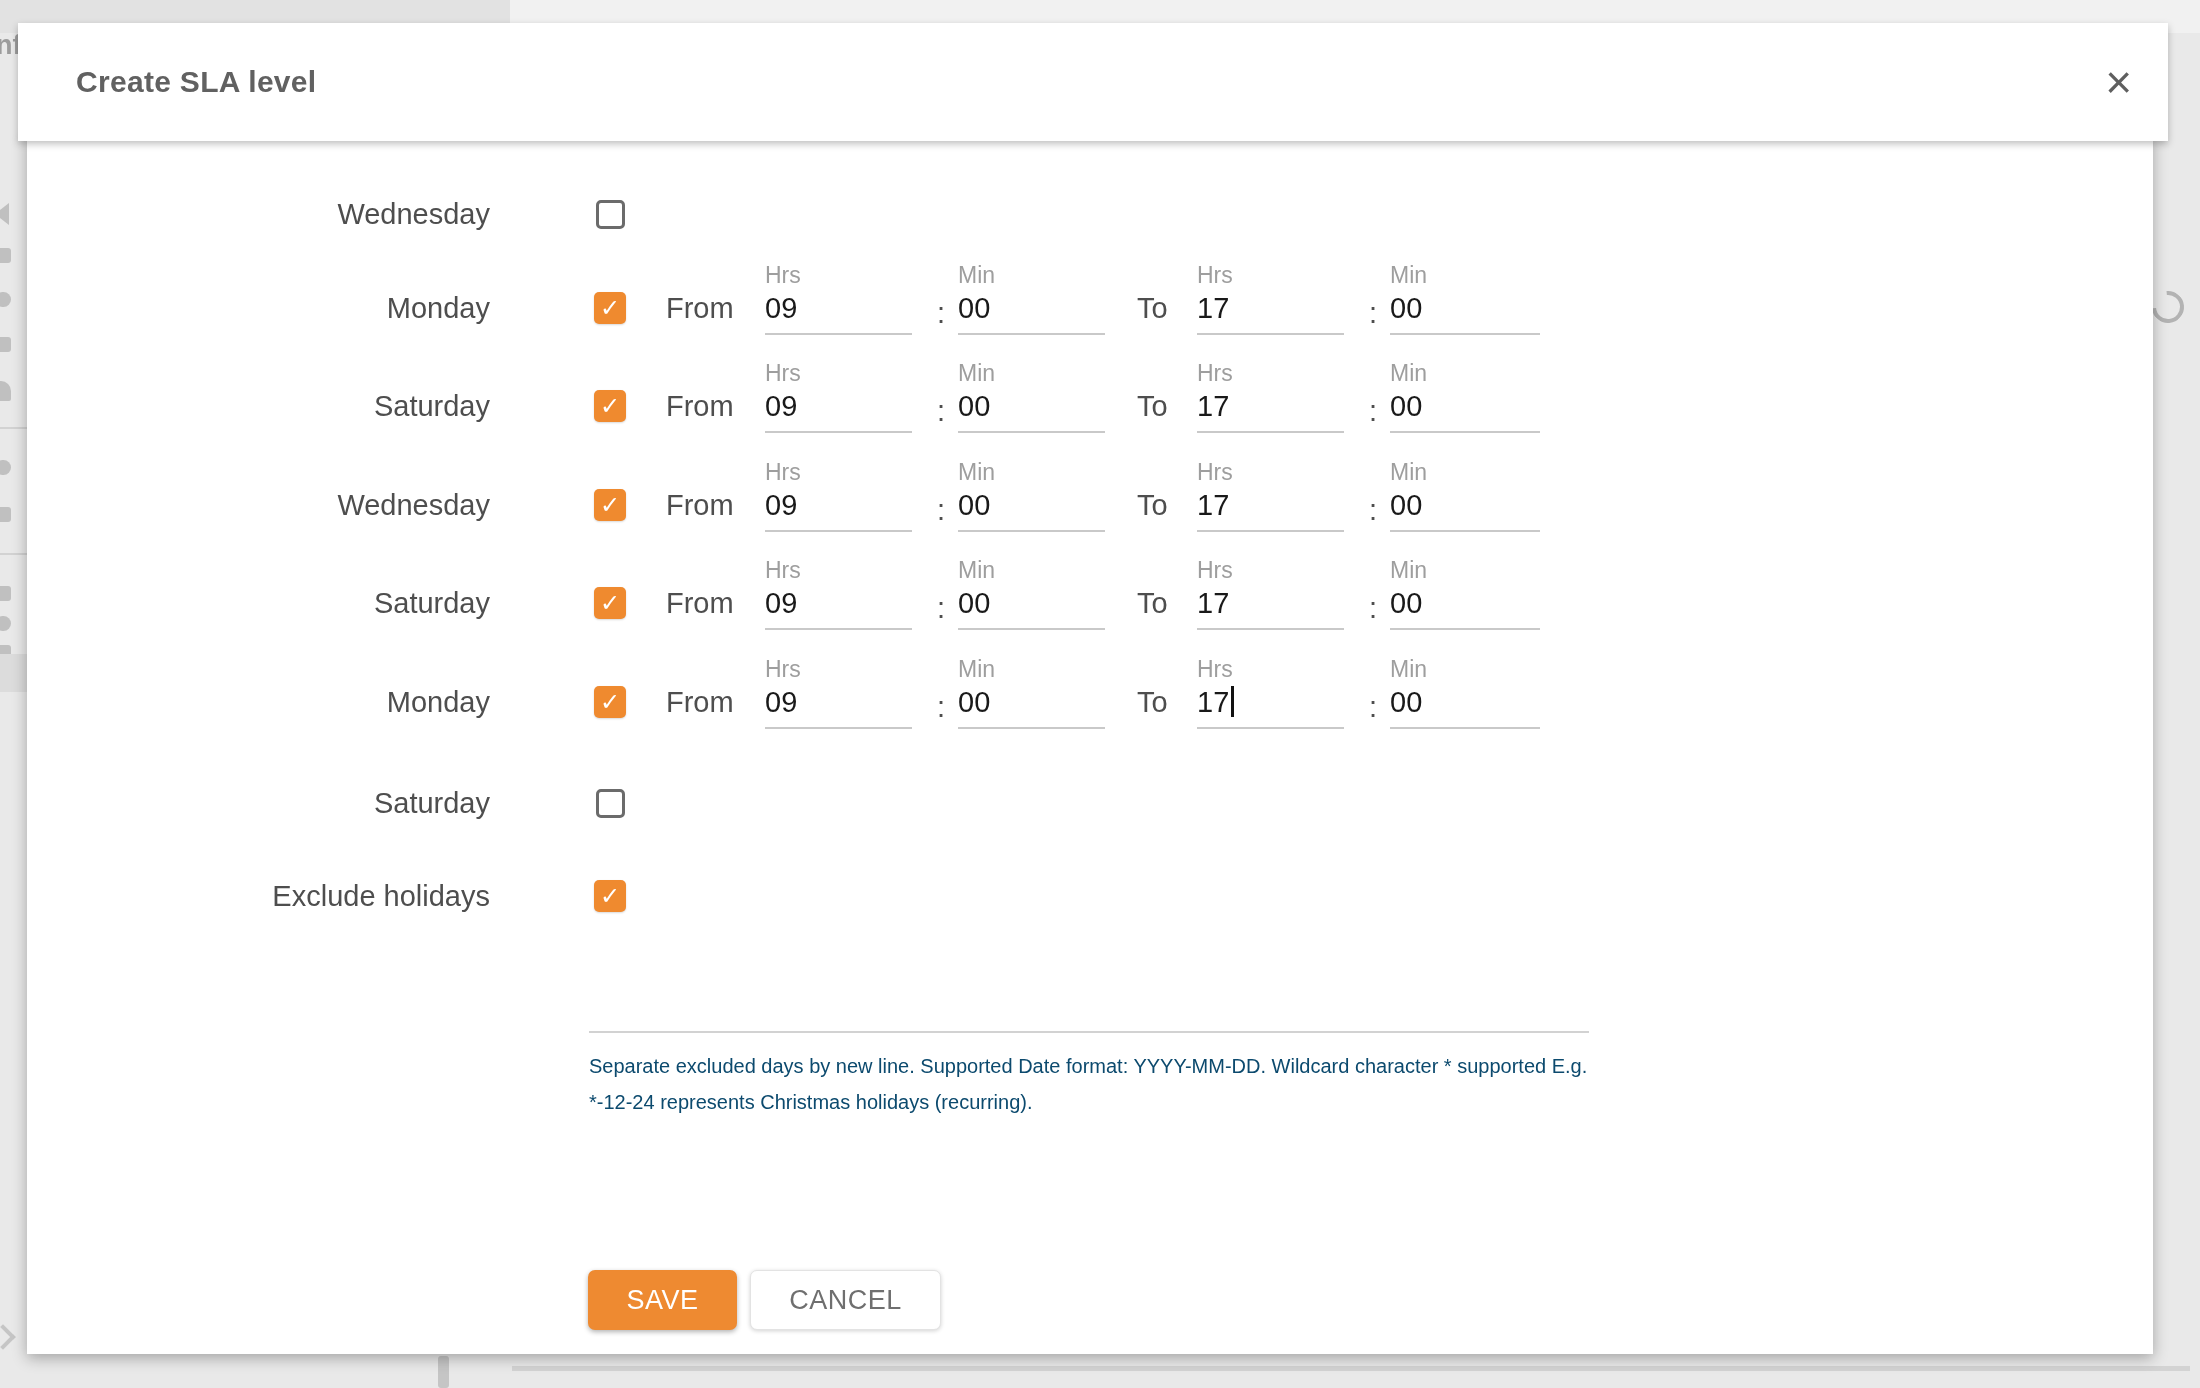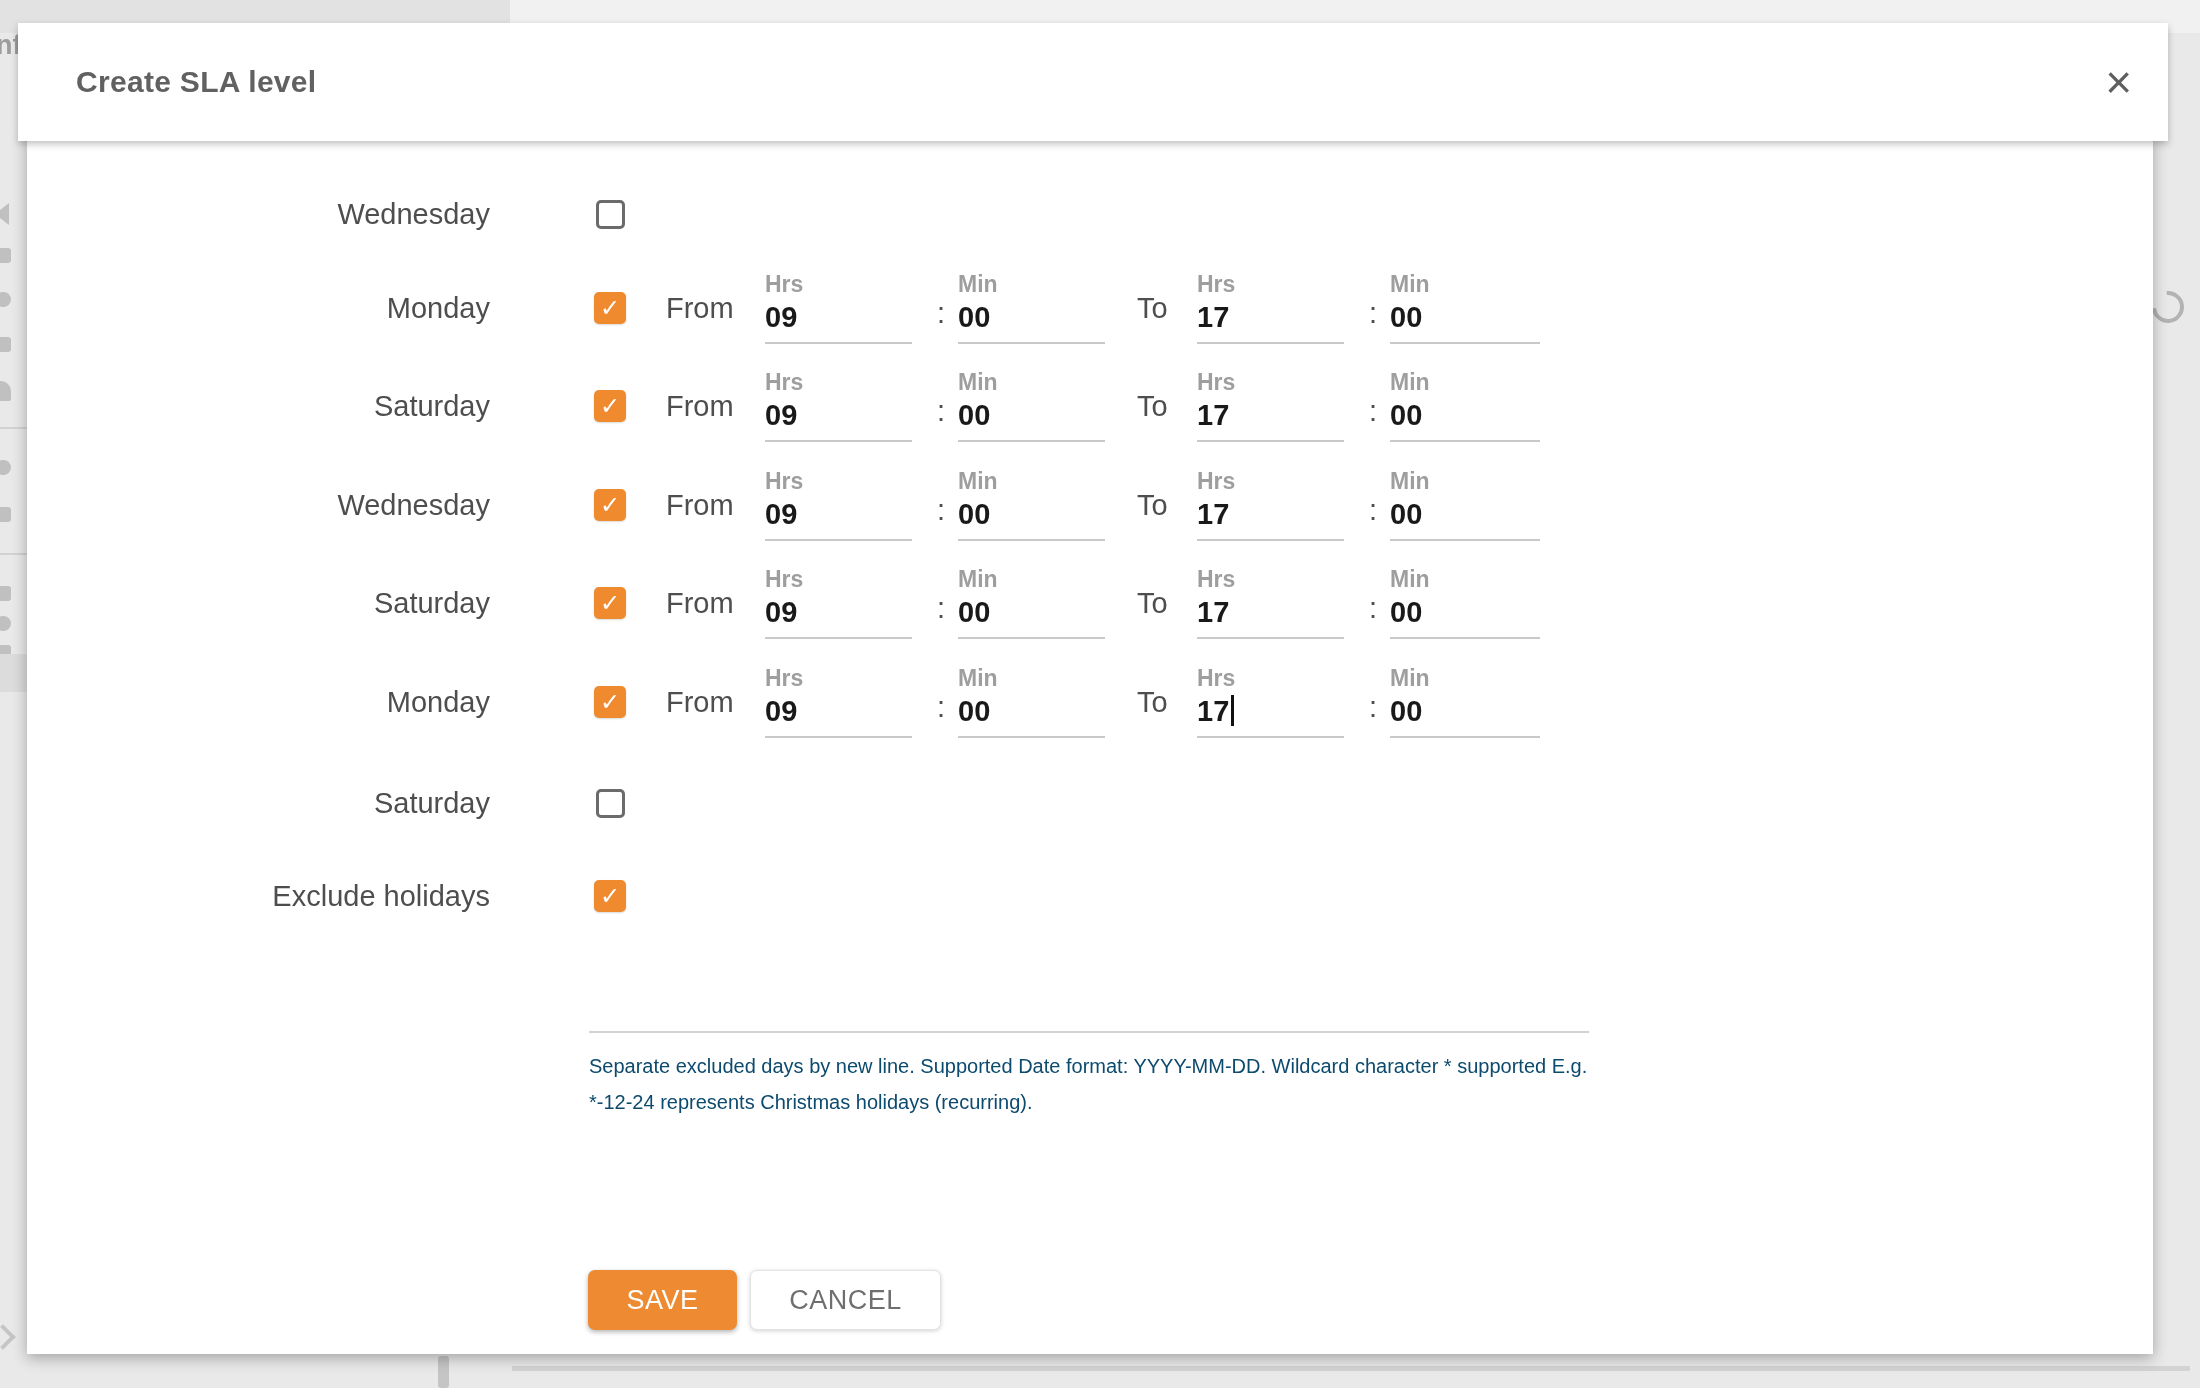--- a/index.html
+++ b/index.html
@@ -51,21 +51,21 @@
   .cb { position:absolute; left:567px; top:35px; width:32px; height:32px;
     border-radius:5px; cursor:pointer; }
   .cb.unchecked { left:569px; top:37px; width:29px; height:29px; border:3px solid #6b6b6b; background:#fff; }
   .cb.checked { background:#ef8a2f; display:flex; align-items:center; justify-content:center;
     box-shadow:0 1px 2px rgba(0,0,0,.15); }
   .cb .check { color:#fff; font-size:24px; font-weight:bold; line-height:1;
     font-family:"DejaVu Sans",sans-serif; }
   .ft { position:absolute; top:0; height:102px; display:flex; align-items:center;
     font-size:29px; color:#4e4e4e; }
   .ft.from { left:639px; } .ft.to { left:1110px; }
-  .field { position:absolute; top:14px; width:147px;font-weight:bold; }
+  .field { position:absolute; top:5px; width:147px; }
   .field.fhrs { left:738px; } .field.fmin { left:931px; }
   .field.thrs { left:1170px; } .field.tmin { left:1363px; width:150px; }
   .f-label { font-size:23px; color:#9e9e9e; height:27px; }
   .f-value { height:46px; border-bottom:2px solid #c9c9c9; font-size:29px; color:#191919;
     padding-top:3px; cursor:text; }
   .colon { position:absolute; top:40px; width:22px; text-align:center;
     font-size:29px; color:#4e4e4e; }
   .colon.c1 { left:903px; } .colon.c2 { left:1335px; }
   .caret { display:inline-block; width:0; height:31px; border-left:3px solid #111;
     margin-left:2px; vertical-align:-5px; }

